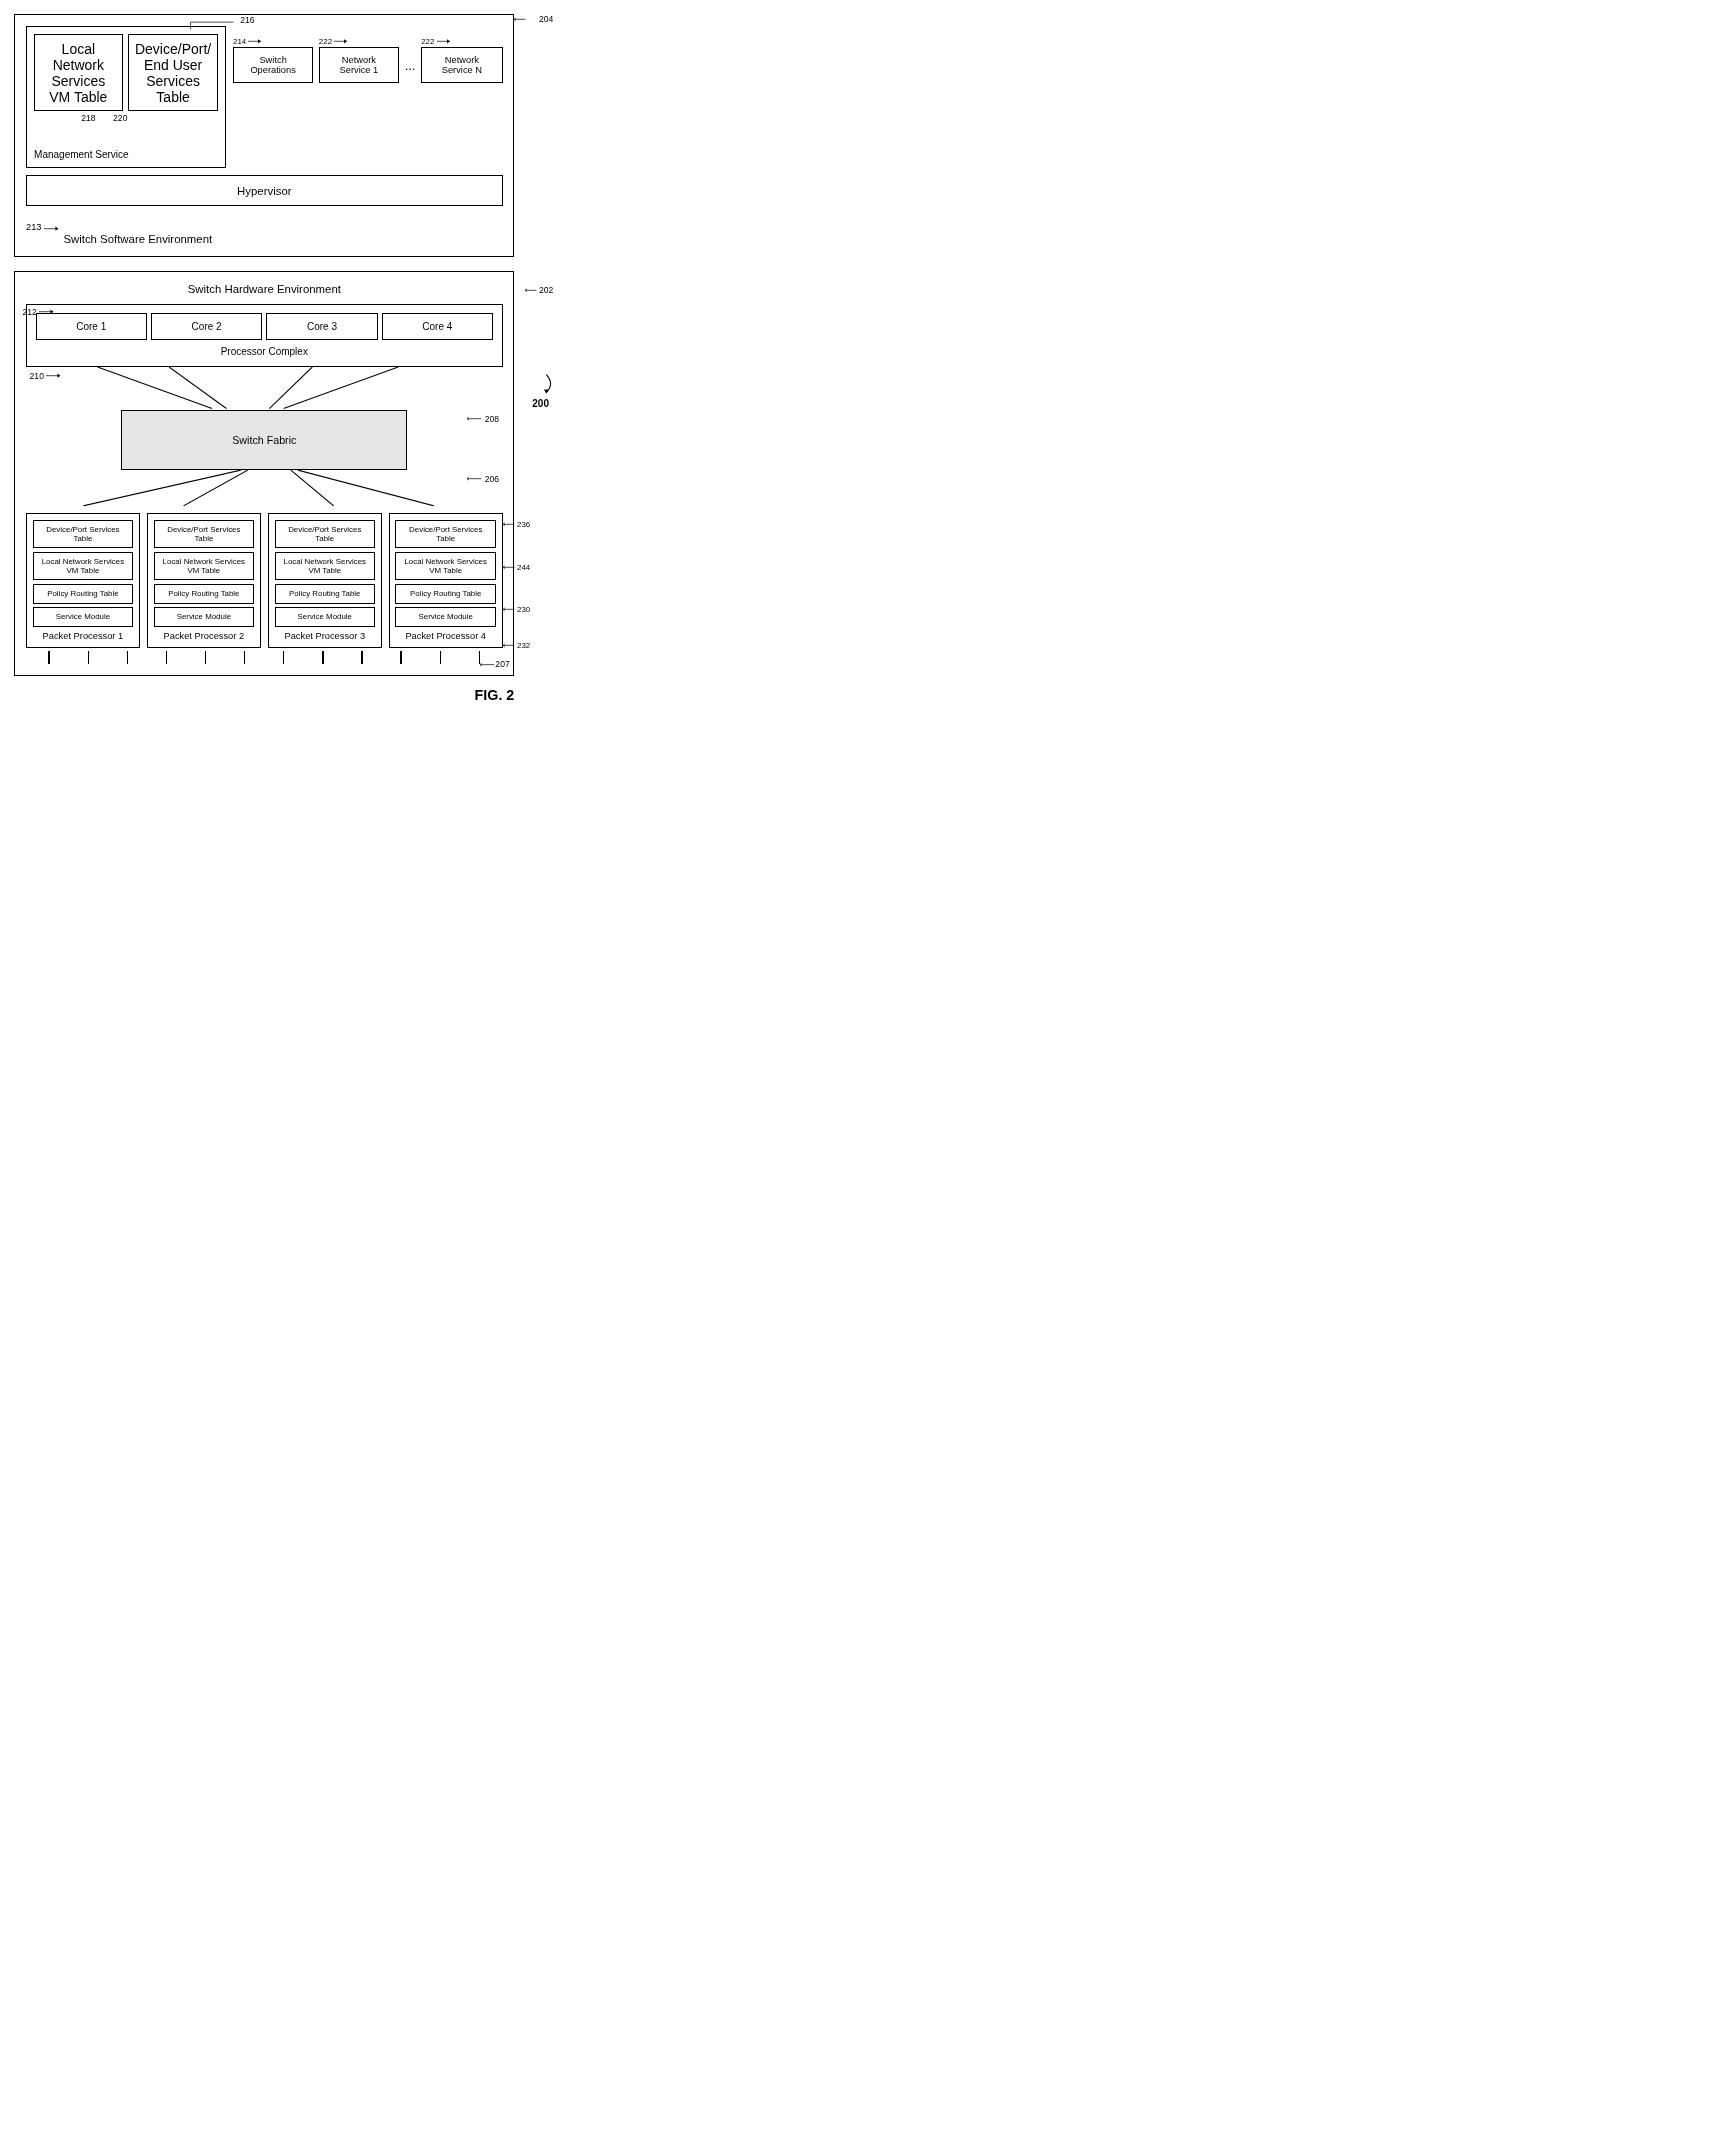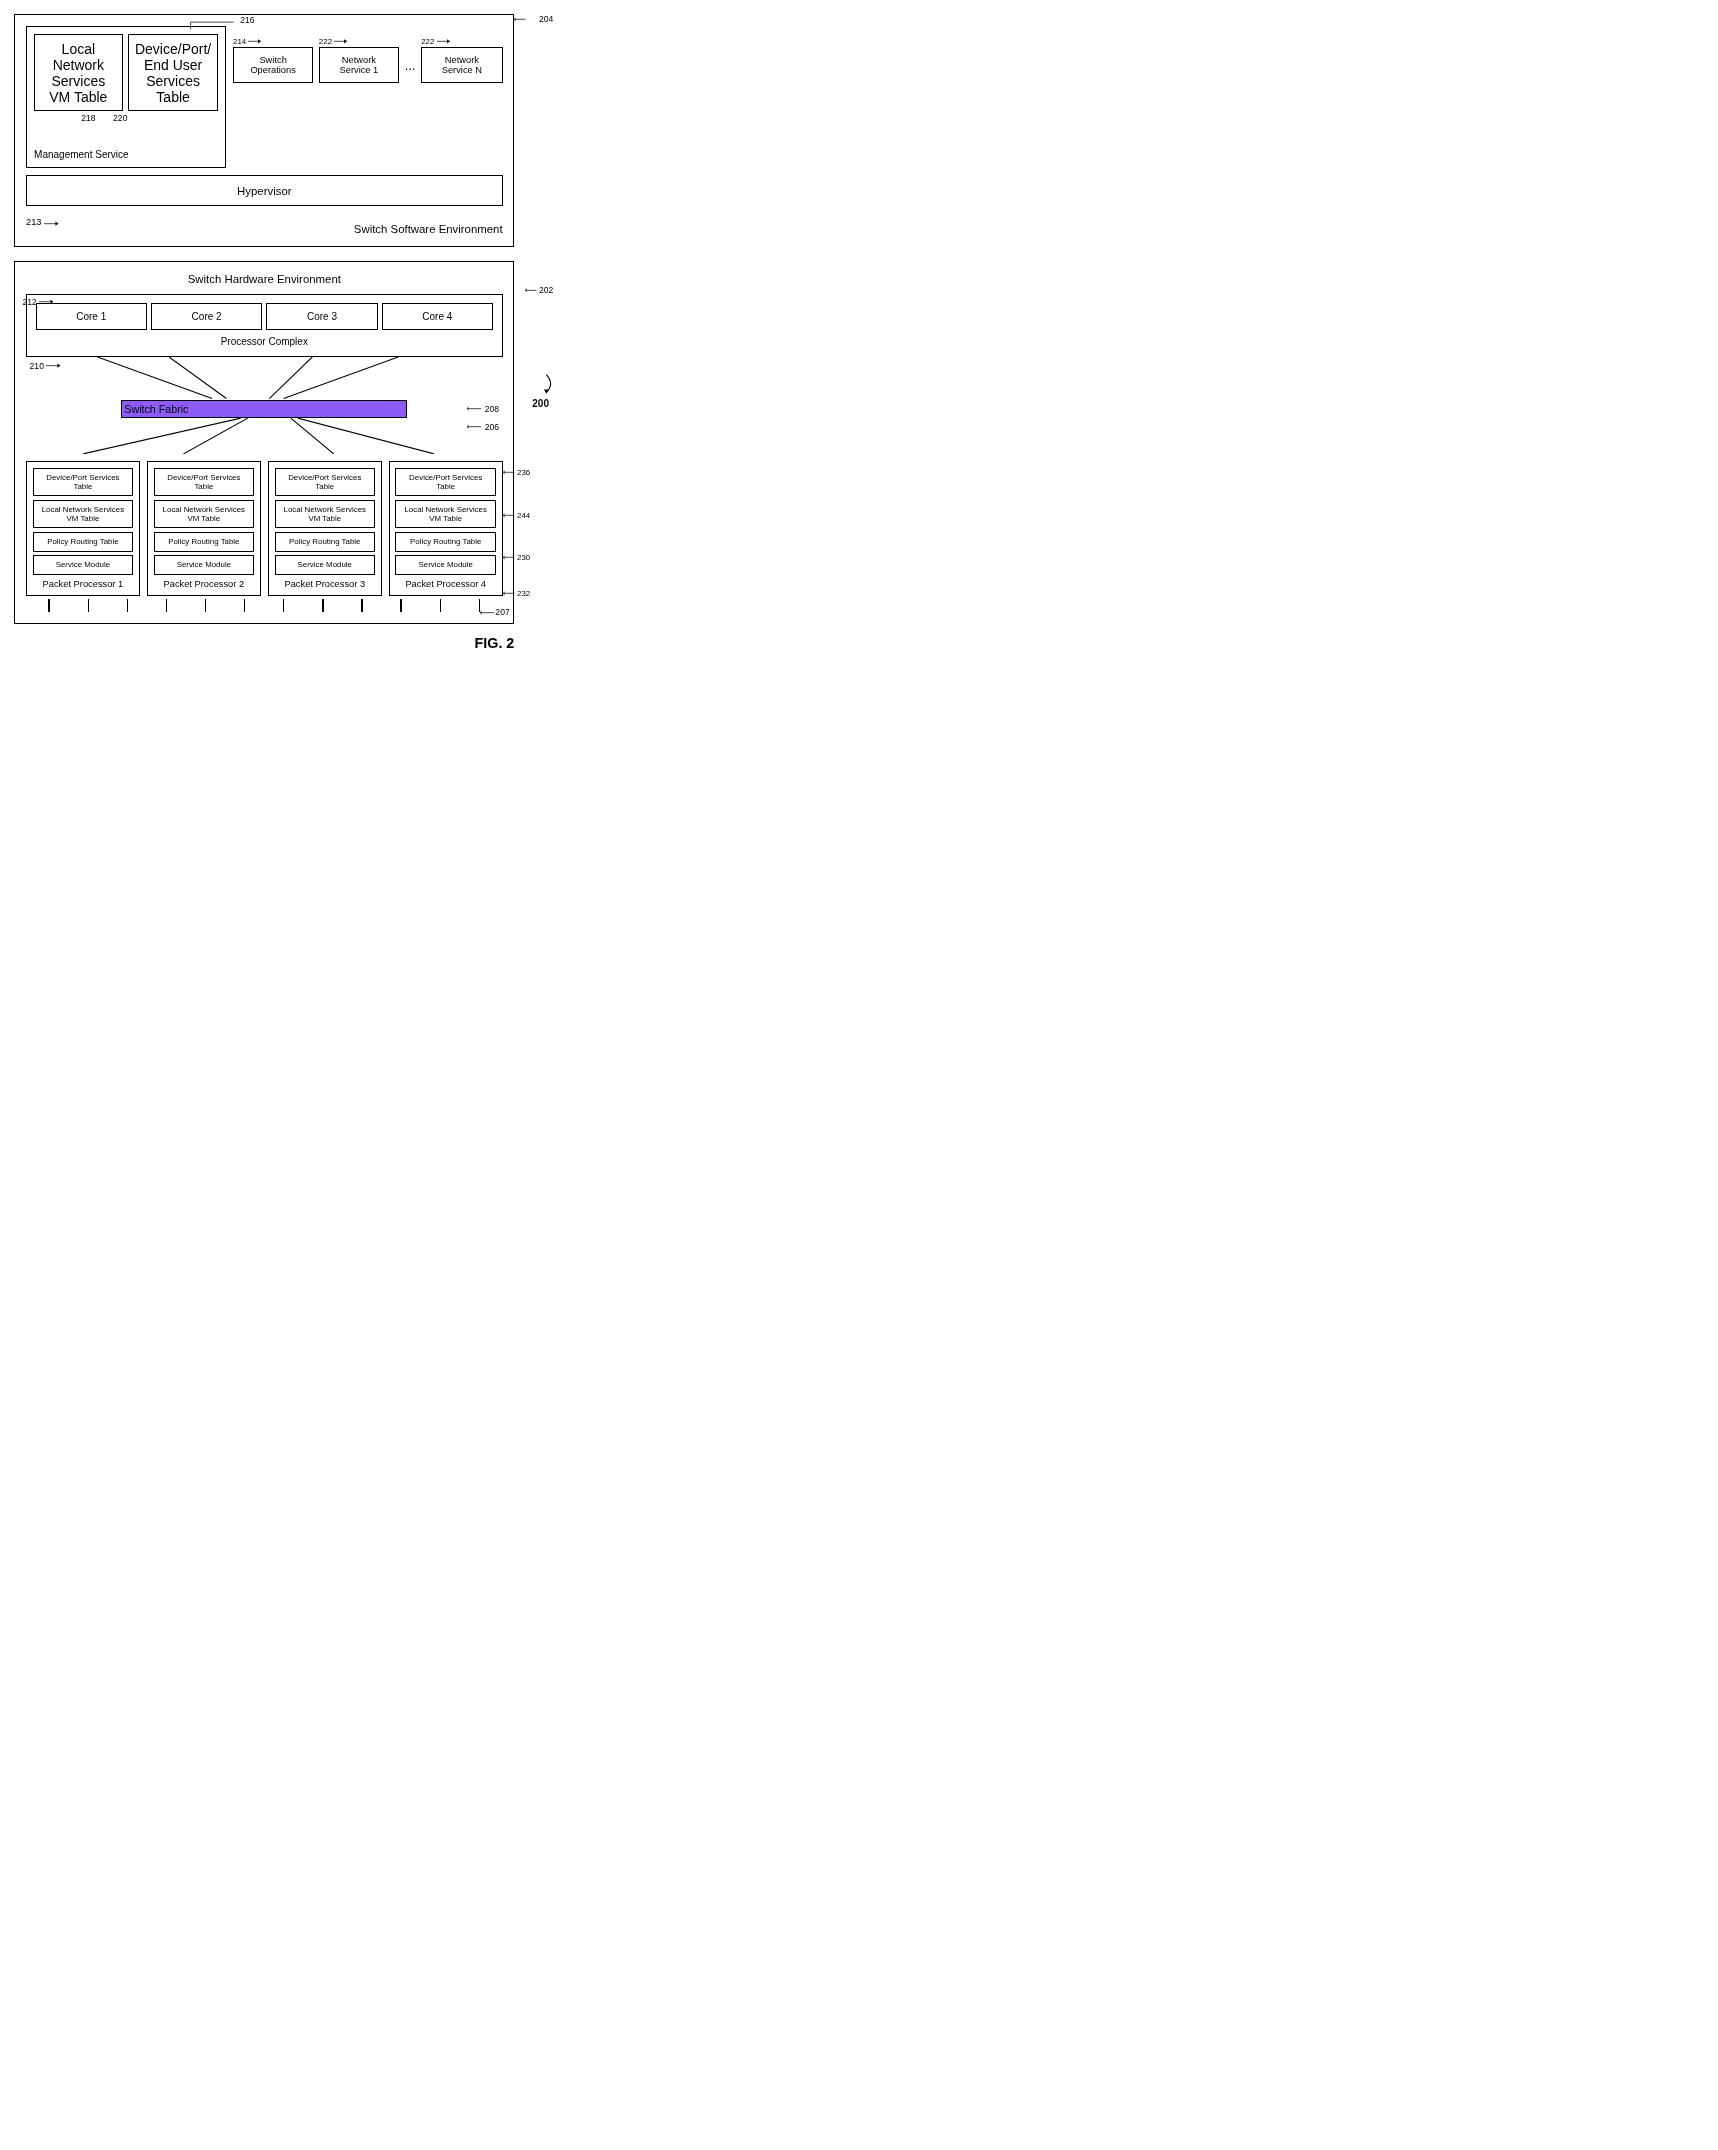--- a/index.html
+++ b/index.html
@@ -17,23 +17,23 @@
       margin: 0 auto;
     }
     
     .software-env {
       border: 1.4px solid #000;
       padding: 10.7px;
       margin-bottom: 14.3px;
       position: relative;
     }
     .software-env-label {
-      text-align: right;
+      text-align: left;
       font-size: 11.4px;
-      margin-top: 13px;
+      margin-top: 23px;
     }
     .mgmt-row {
       display: flex;
       gap: 7.1px;
       margin-bottom: 7.1px;
     }
     .mgmt-service-box {
       border: 1.4px solid #000;
       padding: 7.1px;
       flex: 0 0 200px;
@@ -283,21 +283,21 @@
         <svg width="100%" height="43" viewBox="0 0 666 60">
 
           <line x1="100" y1="0" x2="260" y2="58" stroke="#000" stroke-width="1.5"></line>
           <line x1="200" y1="0" x2="280" y2="58" stroke="#000" stroke-width="1.5"></line>
           <line x1="400" y1="0" x2="340" y2="58" stroke="#000" stroke-width="1.5"></line>
           <line x1="520" y1="0" x2="360" y2="58" stroke="#000" stroke-width="1.5"></line>
         </svg>
       </div>
 
       <div style="display:flex; align-items:center; justify-content:center; position:relative; margin-bottom:0;">
-        <div style="width:60%; border:1.4px solid #000; padding:2px; text-align:left; font-size:10.7px; background:#8b5cf6; position:relative; z-index:2;">
+        <div style="width:60%; border:1.4px solid #000; padding:23px; text-align:center; font-size:10.7px; background:#e5e5e5; position:relative; z-index:2;">
           <span>Switch Fabric</span>
         </div>
 
         <div style="position:absolute; right:3.6px; top:3.6px; font-size:8.6px; display:flex; align-items:center; gap:2.1px;">
           <svg width="15.7" height="10.7" style="vertical-align:middle;" viewBox="0 0 22 15">
             <line x1="2" y1="8" x2="20" y2="8" stroke="#000" stroke-width="1"></line>
             <polygon points="2,5 0,8 2,11" fill="#000"></polygon>
           </svg>
           <span>208</span>
         </div>

